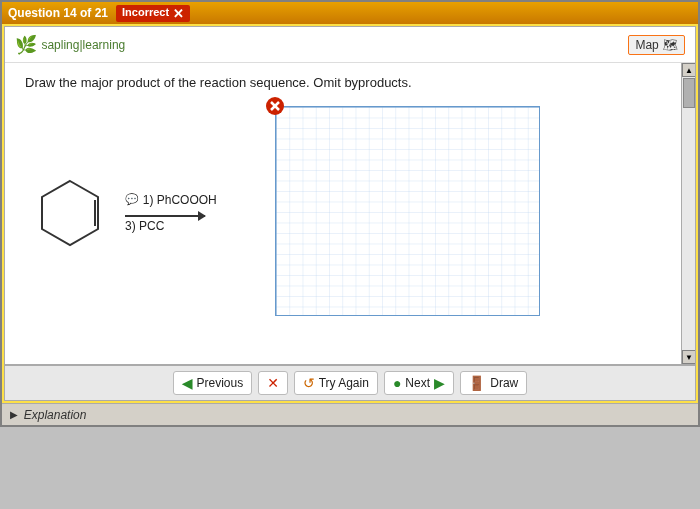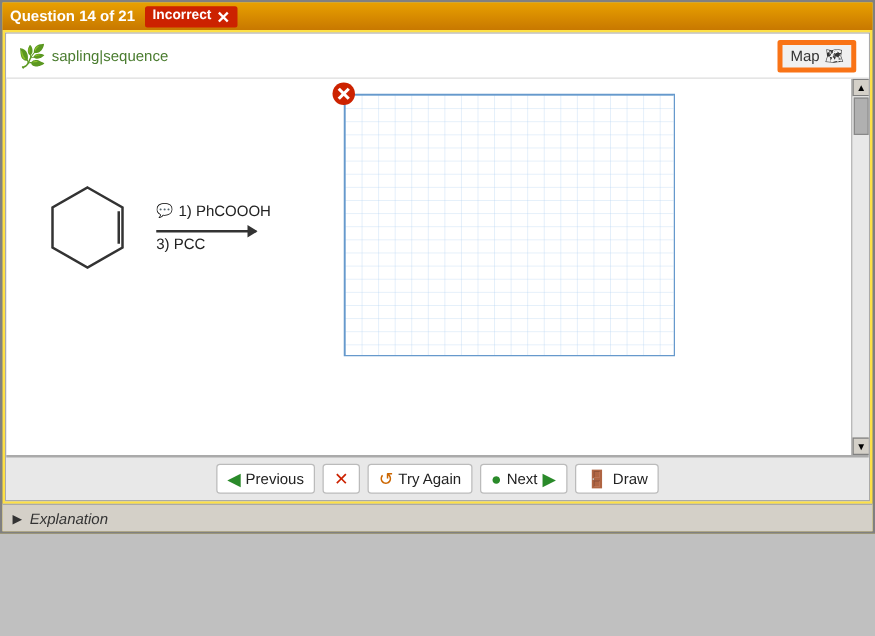--- a/index.html
+++ b/index.html
@@ -90,21 +90,21 @@
     .logo-text span {
       color: #4a7c2f;
     }
     .map-btn {
       display: flex;
       align-items: flex-start;
       gap: 4px;
       font-size: 12px;
       color: #333;
       cursor: pointer;
-      border: 4px solid #f97316;
+      border: 1px solid #f97316;
       padding: 2px 6px;
       background: #f0f0f0;
       border-radius: 2px;
     }
 
     
     .scroll-area {
       flex: 1;
       display: flex;
       flex-direction: column;
@@ -300,41 +300,42 @@
       <span class="x-mark">✕</span>
     </div>
   </div>
 
   <div class="main-content">
 
     <div class="content-header">
       <div class="logo">
         <span class="logo-leaf">🌿</span>
         <span class="logo-text">
-          <span>sapling</span><span style="color:#4a7c2f">|</span><span>sequence</span>
+          <span>sapling</span><span style="color:#4a7c2f">|</span><span>learning</span>
         </span>
       </div>
       <div class="map-btn">
         <span>Map</span>
         <span>🗺</span>
       </div>
     </div>
 
     <div class="scroll-area">
 
       <div class="scrollbar-right">
         <div class="scrollbar-btn">▲</div>
         <div class="scrollbar-track">
           <div class="scrollbar-thumb"></div>
         </div>
         <div class="scrollbar-btn">▼</div>
       </div>
 
       <div class="question-area">
 
+        <p class="question-text">Draw the major product of the reaction sequence. Omit byproducts.</p>
 
         <div class="chem-area">
 
           <svg class="molecule-svg" viewBox="0 0 90 80">
 
             <polygon points="45,8 73,24 73,56 45,72 17,56 17,24" fill="none" stroke="#333" stroke-width="2"></polygon>
 
             <line x1="70" y1="27" x2="70" y2="53" stroke="#333" stroke-width="2"></line>
           </svg>
 

